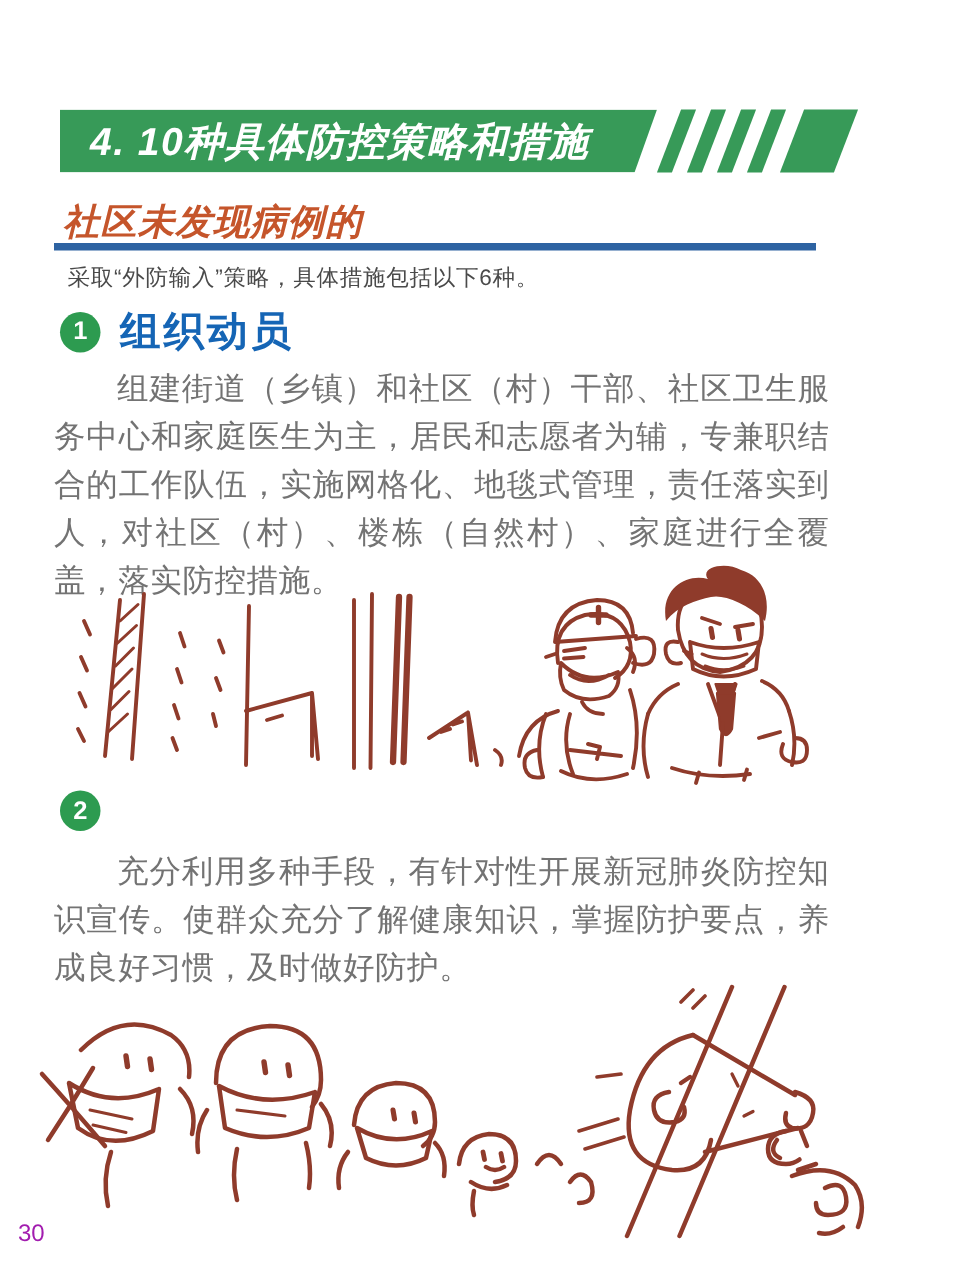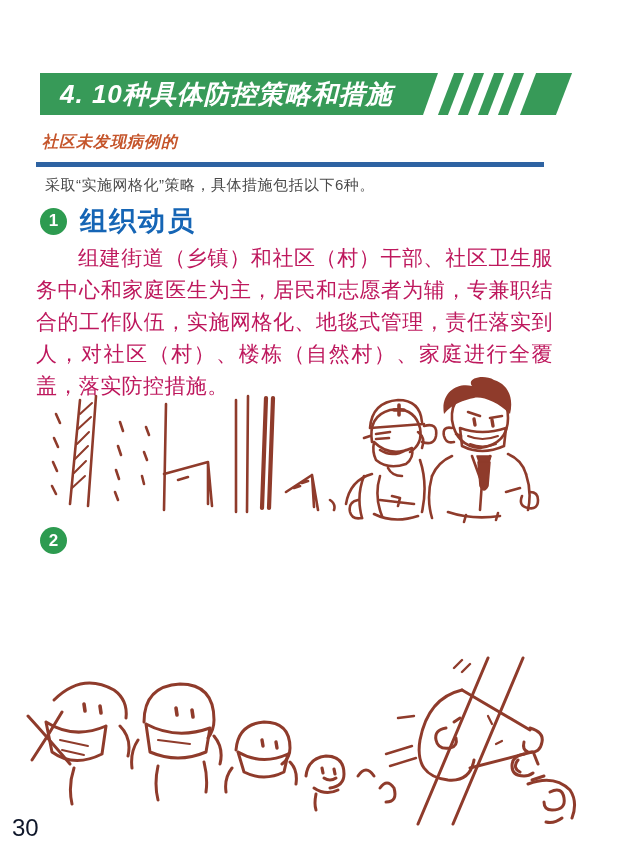--- a/index.html
+++ b/index.html
@@ -17,72 +17,72 @@
   }
   .banner-title {
     color:#ffffff; font-size:26px; font-weight:bold; font-style:italic;
     letter-spacing:1px; white-space:nowrap;
   }
   .banner-stripe { position:absolute; top:0; height:42px; width:10px; background:#379a58; transform:skewX(-21deg); }
   .s1 { left:406px; } .s2 { left:426px; } .s3 { left:446px; } .s4 { left:466px; }
   .banner-end { position:absolute; top:0; left:488px; height:42px; width:36px; background:#379a58; transform:skewX(-21deg); }
   
   .subtitle {
-    position:absolute; left:42px; top:132px; color:#c5552b; font-size:16px;
+    position:absolute; left:42px; top:132px; color:#c5552b; font-size:24px;
     font-weight:bold; font-style:italic; letter-spacing:1px;
   }
   .rule { position:absolute; left:36px; top:162px; width:508px; height:5px; background:#2e63a2; }
   
   .intro {
     position:absolute; left:45px; top:176px; width:500px; color:#4a4a4a;
     font-size:15px; letter-spacing:0.5px;
   }
   
   .sec { position:absolute; left:40px; display:flex; align-items:center; gap:13px; }
   .sec-1 { top:203px; } .sec-2 { top:527px; }
   .num {
     width:27px; height:27px; border-radius:50%; background:#2d9b50; color:#fff;
     font-weight:bold; font-size:17px; display:flex; align-items:center; justify-content:center;
     flex:0 0 auto;
   }
   .sec-title { color:#1565b5; font-size:27px; font-weight:bold; letter-spacing:2px; }
   
   .para {
-    position:absolute; left:36px; width:517px; color:#be185d; font-size:21px;
-    line-height:32px; text-align:justify; text-indent:2em; letter-spacing:0.4px;font-family:Liberation Mono, monospace;
+    position:absolute; left:36px; width:517px; color:#737373; font-size:21px;
+    line-height:32px; text-align:justify; text-indent:2em; letter-spacing:0.4px;
   }
   .para-1 { top:244px; } .para-2 { top:566px; }
   
   .illus { position:absolute; }
   .illus-1 { left:28px; top:372px; }
   .illus-2 { left:18px; top:656px; }
   .illus svg { display:block; }
   
-  .pagenum { position:absolute; left:12px; top:814px; color:#0f172a; font-size:24px; }
+  .pagenum { position:absolute; left:12px; top:814px; color:#a21caf; font-size:16px; }
 </style>
 </head>
 <body>
 
 <div class="page">
 
   <div class="banner">
     <div class="banner-main">
       <span class="banner-title">4. 10种具体防控策略和措施</span>
     </div>
     <div class="banner-stripe s1"></div>
     <div class="banner-stripe s2"></div>
     <div class="banner-stripe s3"></div>
     <div class="banner-stripe s4"></div>
     <div class="banner-end"></div>
   </div>
 
   <div class="subtitle">社区未发现病例的</div>
   <div class="rule"></div>
 
-  <div class="intro">采取“实施网格化”策略，具体措施包括以下6种。</div>
+  <div class="intro">采取“外防输入”策略，具体措施包括以下6种。</div>
 
   <div class="sec sec-1">
     <div class="num">1</div>
     <div class="sec-title">组织动员</div>
   </div>
 
   <div class="para para-1">组建街道（乡镇）和社区（村）干部、社区卫生服务中心和家庭医生为主，居民和志愿者为辅，专兼职结合的工作队伍，实施网格化、地毯式管理，责任落实到人，对社区（村）、楼栋（自然村）、家庭进行全覆盖，落实防控措施。</div>
 
   <div class="illus illus-1">
     <svg width="520" height="152" viewBox="0 0 520 152">
@@ -134,20 +134,21 @@
         <path d="M420,140 q24,8 52,4 M478,120 l14,-4 M454,110 L452,138"></path>
         <path d="M436,150 l2,-7 M468,148 l2,-7"></path>
       </g>
     </svg>
   </div>
 
   <div class="sec sec-2">
     <div class="num">2</div>
   </div>
 
+  <div class="para para-2">充分利用多种手段，有针对性开展新冠肺炎防控知识宣传。使群众充分了解健康知识，掌握防护要点，养成良好习惯，及时做好防护。</div>
 
   <div class="illus illus-2">
     <svg width="560" height="172" viewBox="0 0 560 172">
       <g fill="none" stroke="#8f3b2b" stroke-width="3" stroke-linecap="round" stroke-linejoin="round">
 
         <path d="M10,60 Q30,82 52,108 M44,56 Q30,80 14,104"></path>
 
         <path d="M36,44 Q64,16 96,34 Q110,44 108,62"></path>
         <path d="M66,48 l1,7 M82,50 l1,7" stroke-width="3.6"></path>
         <path d="M28,66 Q56,84 88,70 M88,70 L84,98 Q56,112 34,96 L28,66"></path>

